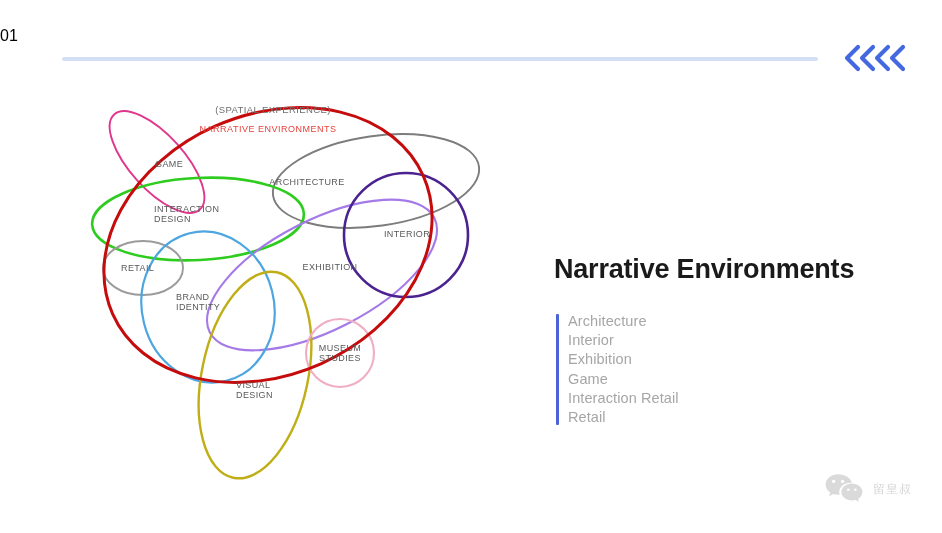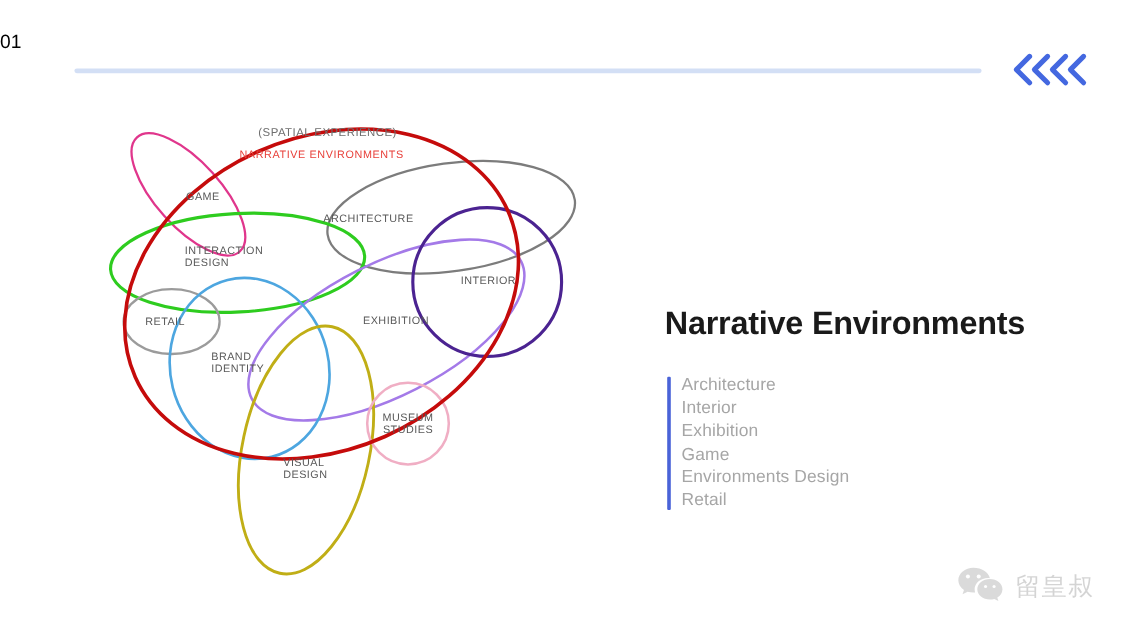--- a/index.html
+++ b/index.html
@@ -106,21 +106,21 @@
     position: absolute;
     right: 30px;
     bottom: 27px;
     display: flex;
     align-items: center;
     gap: 9px;
     opacity: 0.42;
   }
   #watermark-text {
     font-family: Liberation Mono, monospace;
-    font-size: 21px;
+    font-size: 12px;
     color: #9a9a9a;
     letter-spacing: 1px;
   }
 </style>
 </head>
 <body>
 
 <div id="header">
   <div>01</div>
   <div id="header-rule"></div>
@@ -210,21 +210,21 @@
 <div id="right-panel">
   <h1 id="panel-title">Narrative Environments</h1>
 
   <div id="topic-list-wrap">
     <div id="topic-list-bar"></div>
     <ul id="topic-list">
         <li>Architecture</li>
         <li>Interior</li>
         <li>Exhibition</li>
         <li>Game</li>
-        <li>Environments Design</li>
+        <li>Interaction Retail</li>
         <li>Retail</li>
       </ul>
   </div>
 </div>
 
 <div id="watermark">
   <span>
     <svg width="40" height="30" viewBox="0 0 40 30" xmlns="http://www.w3.org/2000/svg">
       <g fill="#a8a8a8">
         <path d="M14.2 2.2C7.2 2.2 1.6 6.9 1.6 12.6c0 3.2 1.8 6.1 4.7 8l-1.2 3.6 4.2-2.1c1.5.4 3.1.7 4.9.7.5 0 1 0 1.4-.1a8.7 8.7 0 0 1-.4-2.6c0-5.2 5-9.4 11.3-9.4.5 0 1 0 1.4.1C26.8 6 21.1 2.2 14.2 2.2z"></path>

